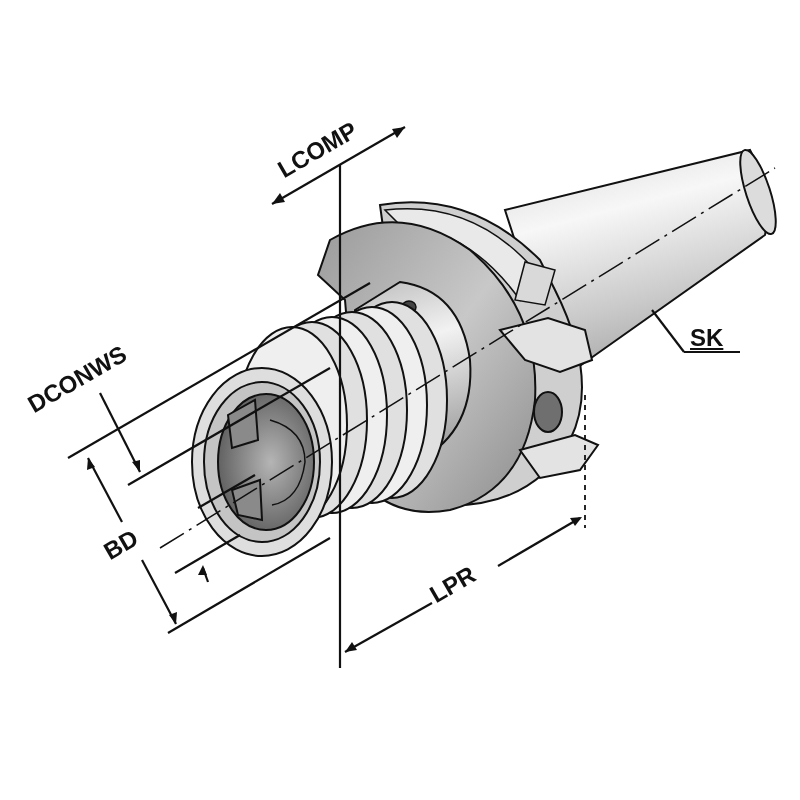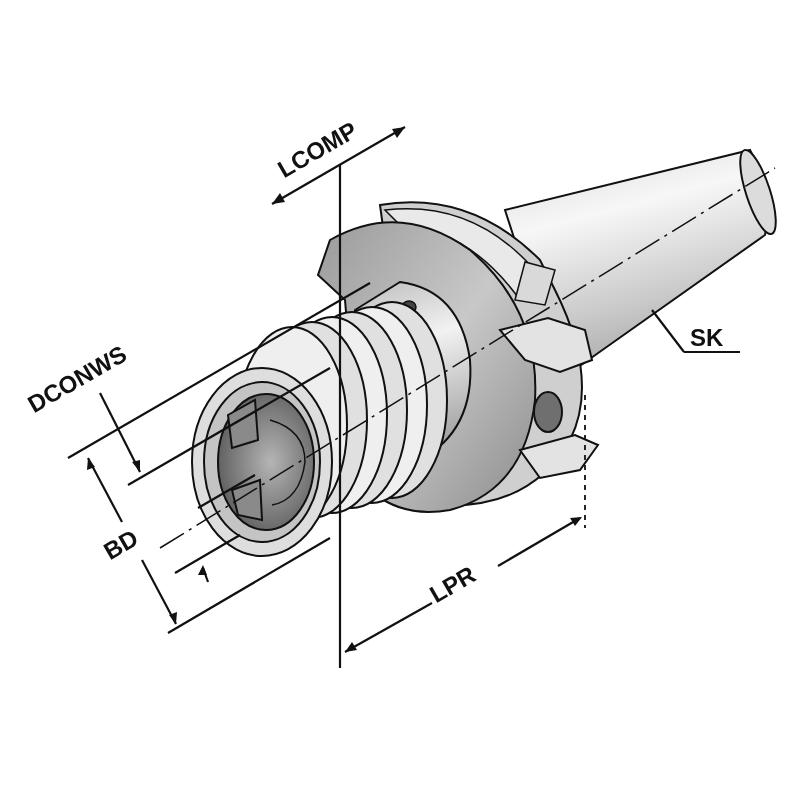--- a/index.html
+++ b/index.html
@@ -111,14 +111,14 @@
     <polygon points="203,565 198,575 207,575"></polygon>
     <polygon points="345,652 357,650 352,642"></polygon>
     <polygon points="582,517 570,518 575,526"></polygon>
   </g>
 </svg>
 
 <div class="lbl" style="left:286px; top:158px; transform:rotate(-30deg);">LCOMP</div>
 <div class="lbl" style="left:36px; top:393px; transform:rotate(-30deg);">DCONWS</div>
 <div class="lbl" style="left:112px; top:540px; transform:rotate(-30deg);">BD</div>
 <div class="lbl" style="left:438px; top:583px; transform:rotate(-30deg);">LPR</div>
-<div class="lbl" style="left:690px; top:326px;">SK</div>
+<div class="lbl" style="left:690px; top:326px;text-decoration:underline;">SK</div>
 </div>
 
 </body></html>

